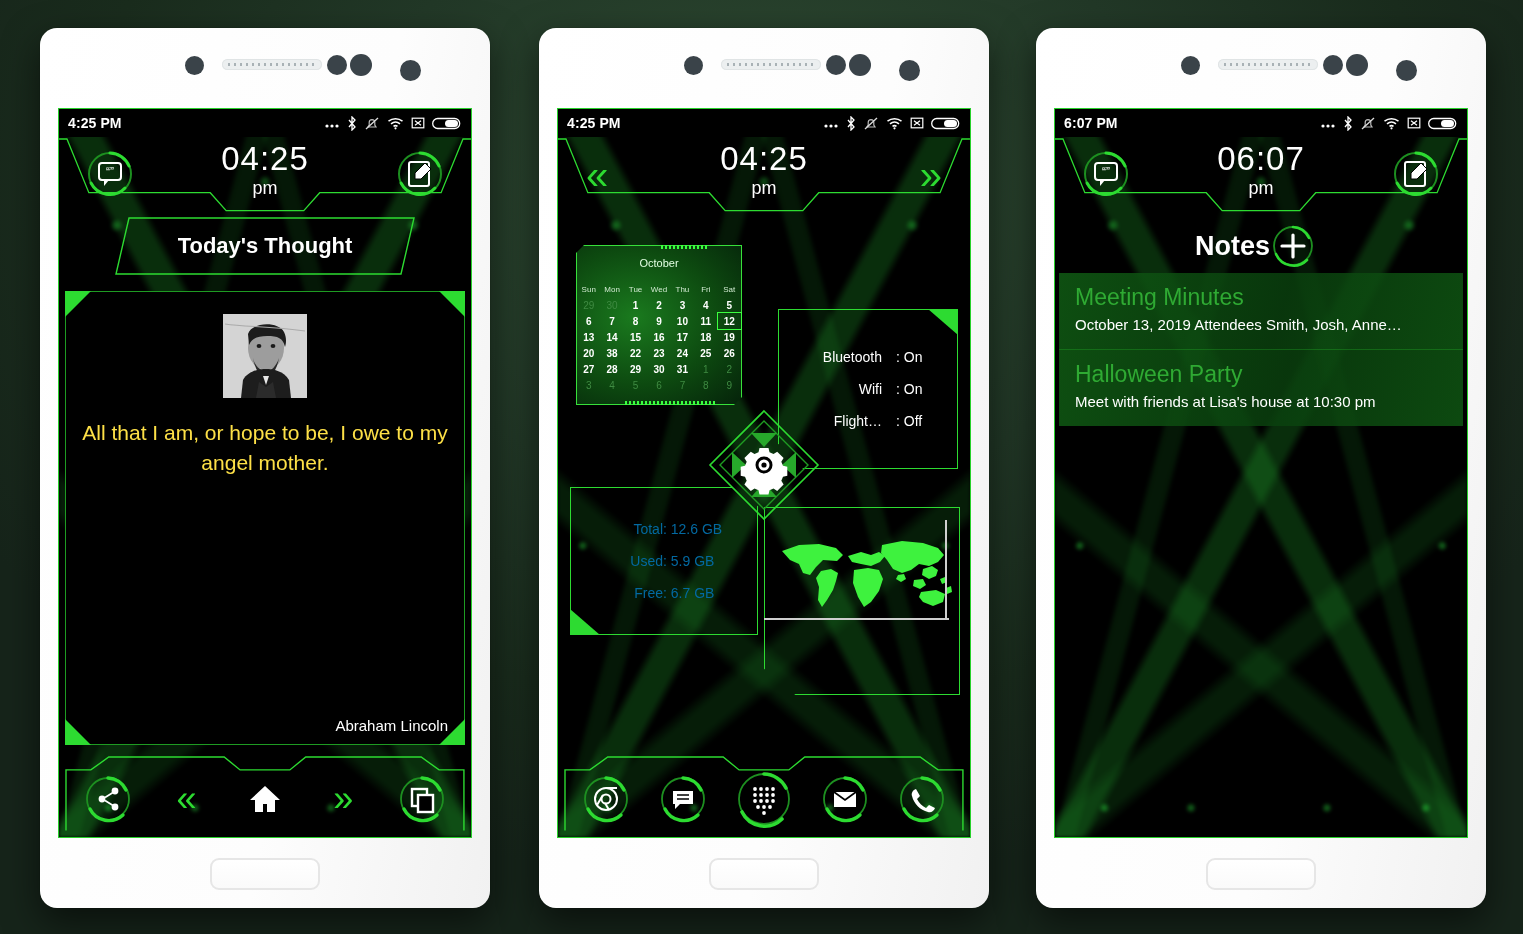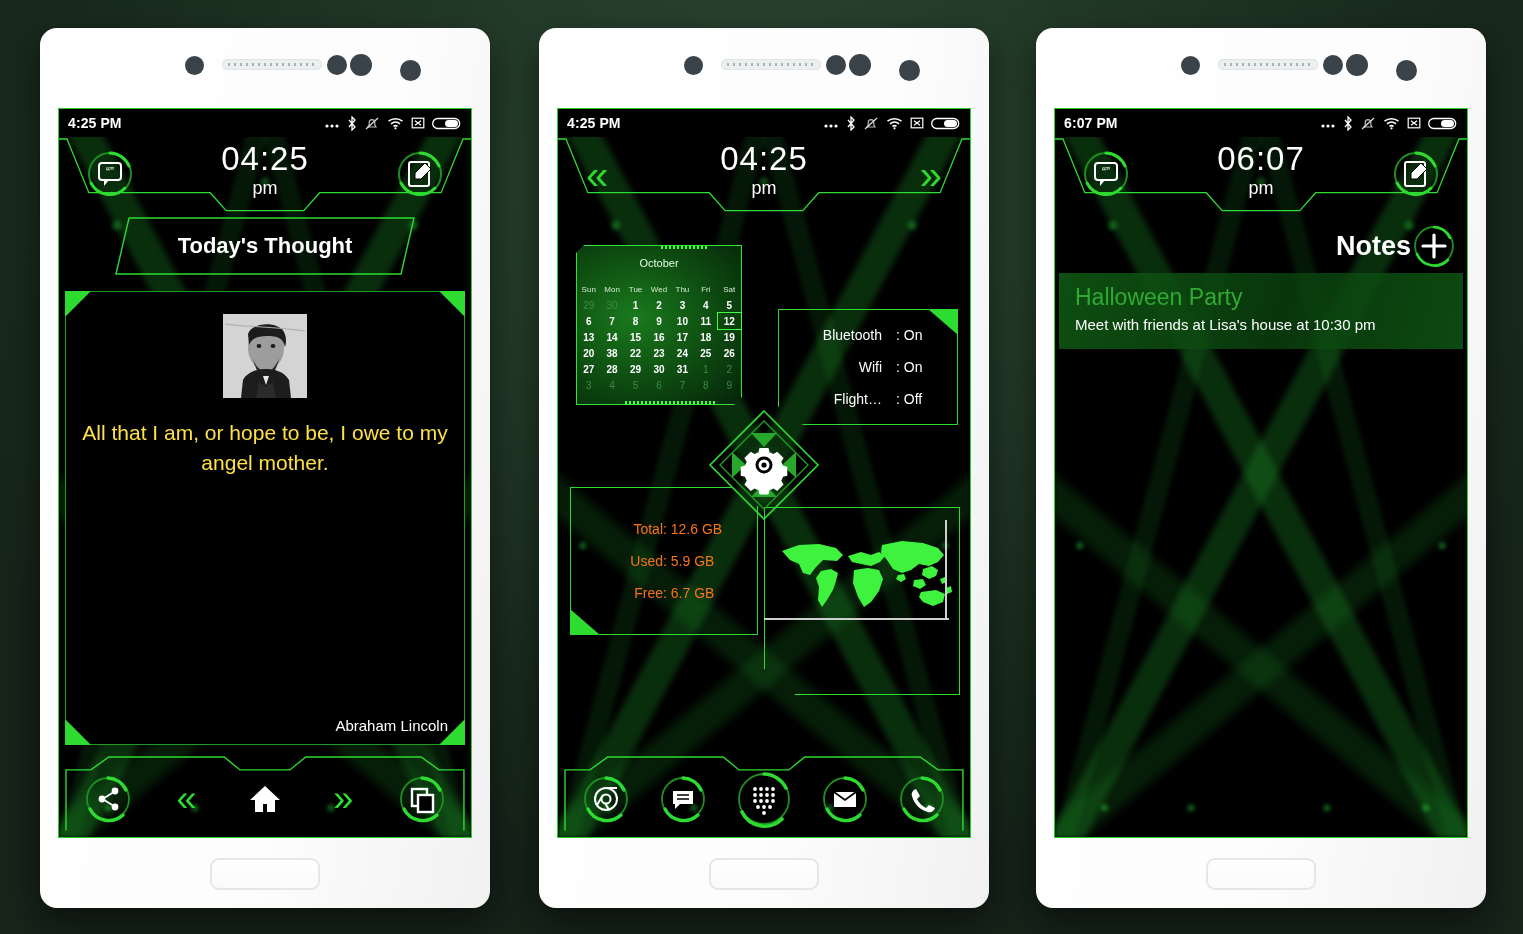--- a/index.html
+++ b/index.html
@@ -184,21 +184,21 @@
   .cal-grid .d.dim { color: #3f8b42; font-weight: normal; }
   .cal-grid .d.today { outline: 1px solid #3bff3f; }
   .cal-tab {
     position: absolute; height: 8px;
     background: repeating-linear-gradient(to right, #3bff3f 0 2px, transparent 2px 4px);
   }
   .cal-tab.top { top: -5px; right: 34px; width: 46px; }
   .cal-tab.bottom { bottom: -5px; left: 48px; width: 92px; }
 
   .toggle-panel {
-    position: absolute; top: 200px; right: 12px; width: 180px; height: 116px; z-index: 4;
+    position: absolute; top: 200px; right: 12px; width: 180px; height: 160px; z-index: 4;
     border: 1px solid #2ddb31;
     clip-path: polygon(0 0, 100% 0, 100% 100%, 14% 100%, 0 84%);
   }
   .toggle-row {
     display: flex; color: #fff; font-size: 14px; justify-content: center;
   }
   .toggle-rows { position: absolute; inset: 0; display: flex; flex-direction: column; justify-content: center; gap: 16px; padding-left: 8px;}
   .toggle-row .k { width: 78px; text-align: right; }
   .toggle-row .v { width: 58px; text-align: left; padding-left: 14px; }
 
@@ -207,37 +207,37 @@
     width: 112px; height: 112px; z-index: 5;
   }
   .diamond svg { position: absolute; inset: 0; }
 
   .storage-panel {
     position: absolute; left: 12px; top: 378px; width: 188px; height: 148px; z-index: 4;
     border: 1px solid #2ddb31;
     clip-path: polygon(0 0, 86% 0, 100% 13%, 100% 100%, 0 100%);
   }
   .storage-rows { position: absolute; inset: 0; display: flex; flex-direction: column; justify-content: center; gap: 16px; }
-  .storage-row { display: flex; color: #f97316; font-size: 14px; }
+  .storage-row { display: flex; color: #0369a1; font-size: 14px; }
   .storage-row .k { width: 92px; text-align: right; }
   .storage-row .v { width: 90px; text-align: left; }
 
   .map-panel {
     position: absolute; right: 10px; top: 398px; width: 196px; height: 188px; z-index: 4;
     border: 1px solid #2ddb31;
     clip-path: polygon(0 0, 100% 0, 100% 100%, 16% 100%, 0 86%);
   }
   .map-panel svg { position: absolute; top: 14px; left: 8px; }
   .map-axis-v { position: absolute; right: 12px; top: 12px; width: 2px; height: 100px; background: #cfcfcf; }
   .map-axis-h { position: absolute; right: 10px; top: 110px; width: 190px; height: 2px; background: #cfcfcf; }
 
   
   .notes-head {
-    position: absolute; top: 110px; left: 0; right: 0; height: 54px; z-index: 5;
-    display: flex; align-items: center; justify-content: flex-end; padding: 0 10px;
+    position: absolute; top: 110px; left: 0; right: 11px; height: 54px; z-index: 5;
+    display: flex; align-items: center; justify-content: center; padding: 0 10px;
   }
   .notes-title { color: #fff; font-size: 27px; font-weight: bold; }
   .plus-btn { width: 46px; height: 46px; position: relative; }
   .plus-btn svg { position: absolute; inset: 0; }
   .note-list { position: absolute; top: 164px; left: 4px; right: 4px; z-index: 4; }
   .note-card {
     background: linear-gradient(105deg, rgba(16,92,20,.85), rgba(10,64,14,.85) 55%, rgba(16,92,20,.8));
     padding: 8px 16px 12px;
     position: relative;
   }
@@ -767,19 +767,23 @@
             <circle cx="23" cy="23" r="19" fill="none" stroke="#1d8f20" stroke-width="1.8"></circle>
             <path d="M23 4a19 19 0 0116 11" fill="none" stroke="#2ddb31" stroke-width="2.6" stroke-linecap="round"></path>
             <path d="M6 31a19 19 0 0031 6" fill="none" stroke="#2ddb31" stroke-width="2.6" stroke-linecap="round"></path>
             <path d="M23 12v22M12 23h22" stroke="#fff" stroke-width="3.2" stroke-linecap="round"></path>
           </svg>
       </div>
     </div>
 
     <div class="note-list" id="note-list">
         <div class="note-card">
+          <div class="nt">Meeting Minutes</div>
+          <div class="nb">October 13, 2019 Attendees Smith, Josh, Anne…</div>
+        </div>
+        <div class="note-card">
           <div class="nt">Halloween Party</div>
           <div class="nb">Meet with friends at Lisa's house at 10:30 pm</div>
         </div>
       </div>
   </div>
   <div class="homebtn"></div>
 </div>
 
 </body></html>

